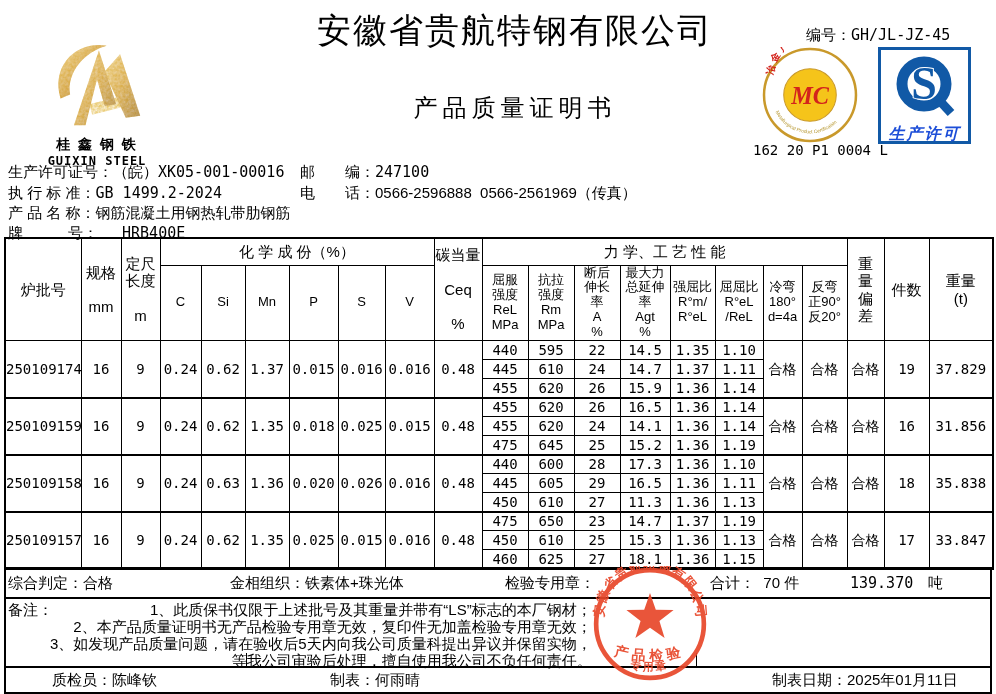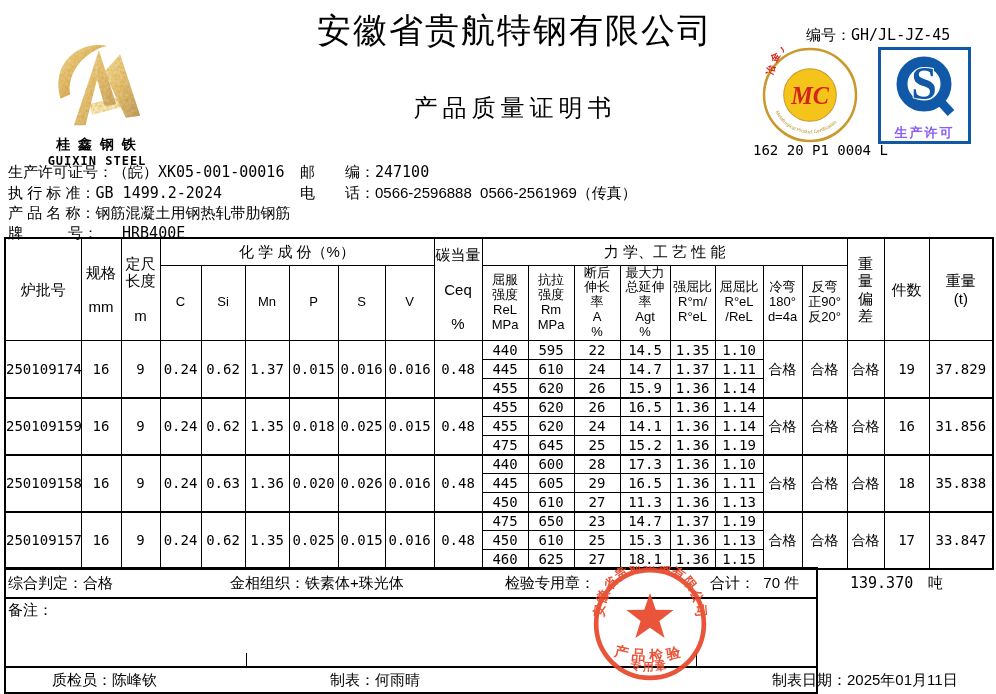--- a/index.html
+++ b/index.html
@@ -12,42 +12,42 @@
   .doc-title{position:absolute;left:200px;top:92px;width:630px;text-align:center;
     font-family:"Liberation Serif","DejaVu Serif",serif;font-size:24px;letter-spacing:5px;white-space:nowrap;}
   .doc-no{position:absolute;left:806px;top:26px;font-size:15px;white-space:nowrap;}
   .logo-block{position:absolute;left:36px;top:38px;width:122px;text-align:center;}
   .logo-cn{font-size:14px;font-weight:bold;letter-spacing:2px;white-space:pre;}
   .logo-en{font-size:12px;font-weight:bold;letter-spacing:1px;}
   .mc-badge{position:absolute;left:762px;top:47px;width:96px;height:96px;}
   .license-no{position:absolute;left:753px;top:142px;font-size:14px;white-space:nowrap;}
   .qs-badge{position:absolute;left:878px;top:47px;width:93px;height:97px;border:3px solid #1159a6;
     background:#fff;box-sizing:border-box;text-align:center;}
-  .qs-label{color:#8b5cf6;font-weight:bold;font-size:13px;letter-spacing:2px;margin-top:-4px;white-space:nowrap;}
+  .qs-label{color:#1d4ed8;font-weight:bold;font-size:16px;letter-spacing:2px;margin-top:-4px;white-space:nowrap;font-style:italic;}
   
   .info-col{position:absolute;top:162px;font-size:15px;line-height:19.5px;}
   .info-col .irow{white-space:pre;}
   .info-left{left:8px;}
   .info-mid{left:300px;}
   .info-right{left:638px;}
   
   table.qtable{position:absolute;left:4px;top:237px;width:988px;border-collapse:collapse;
     table-layout:fixed;border:2px solid #000;}
   .qtable th,.qtable td{border:1px solid #000;padding:0;text-align:center;vertical-align:middle;overflow:hidden;}
   .qtable thead th{font-weight:normal;font-size:14px;white-space:pre-line;line-height:1.15;}
   .qtable tr.h1{height:27px;}
   .qtable tr.h1 th{font-size:15px;}
   .qtable tr.h2{height:73px;}
   .qtable tr.h2 th{font-size:13px;}
   .qtable th.tall{font-size:13px;}
   .qtable tbody tr{height:19px;}
   .qtable td{font-size:14px;line-height:1;font-family:"DejaVu Sans Mono","Liberation Sans",sans-serif;}
   .qtable tbody.batch{border-bottom:2px solid #000;}
   
-  .lower{position:absolute;left:4px;top:567px;width:814px;height:127px;box-sizing:border-box;
+  .lower{position:absolute;left:4px;top:567px;width:988px;height:127px;box-sizing:border-box;
     border:2px solid #000;border-top:2px solid #000;text-align:right;}
   .summary{position:relative;height:30px;border-bottom:2px solid #000;box-sizing:border-box;font-size:15px;}
   .summary span{position:absolute;top:5px;white-space:pre;}
   .notes{position:relative;height:69px;border-bottom:2px solid #000;box-sizing:border-box;font-size:15px;}
   .notes-label{position:absolute;left:2px;top:2px;}
   .notes-lines{position:absolute;left:44px;top:2px;line-height:17px;white-space:pre;}
   .footer-row{position:relative;height:24px;font-size:15px;}
   .footer-row span{position:absolute;top:3px;white-space:pre;}
   .fdiv{position:absolute;width:1px;height:13px;background:#000;}
   
@@ -385,20 +385,24 @@
     <div class="summary">
       <span style="left:2px">综合判定：合格</span>
       <span style="left:224px">金相组织：铁素体+珠光体</span>
       <span style="left:499px">检验专用章：</span>
       <span style="left:704px">合计：  70 件</span>
       <span style="left:844px" class="mono">139.370</span>
       <span style="left:922px">吨</span>
     </div>
     <div class="notes">
       <div class="notes-label">备注：</div>
+      <div class="notes-lines">1、此质保书仅限于上述批号及其重量并带有“LS”标志的本厂钢材；
+2、本产品质量证明书无产品检验专用章无效，复印件无加盖检验专用章无效；
+3、如发现产品质量问题，请在验收后5天内向我公司质量科提出异议并保留实物，
+　　等我公司审验后处理，擅自使用我公司不负任何责任。</div>
     </div>
     <div class="footer-row">
       <div class="fdiv" style="left:240px;top:-15px"></div>
       <div class="fdiv" style="left:690px;top:-15px"></div>
       <span style="left:46px">质检员：陈峰钦</span>
       <span style="left:324px">制表：何雨晴</span>
       <span style="left:766px">制表日期：2025年01月11日</span>
     </div>
   </div>
 

